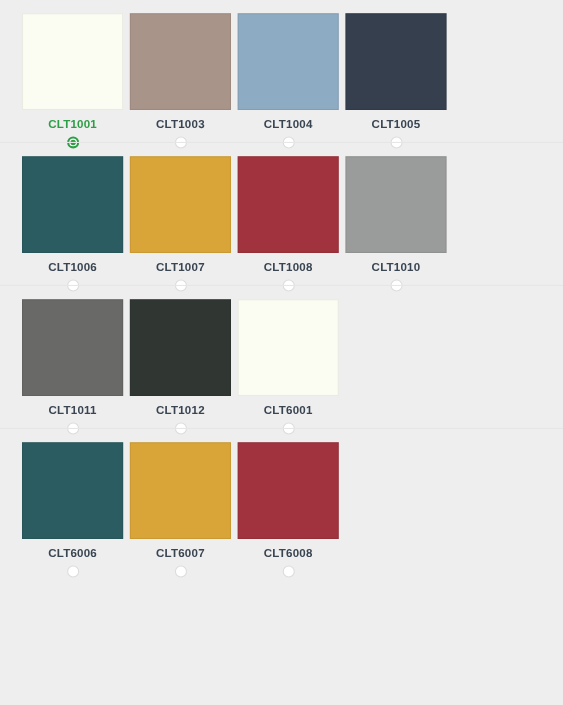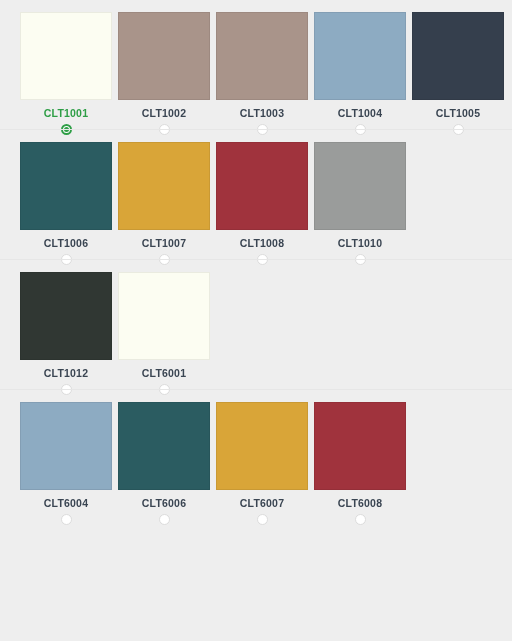--- a/index.html
+++ b/index.html
@@ -101,25 +101,20 @@
     <div class="swatch-row">
       <div class="swatch-cell is-selected">
         <span class="swatch-chip" style="background: rgb(252, 253, 242);"></span>
         <span class="swatch-label">CLT1001</span>
         <span class="swatch-radio">
           <span class="swatch-radio-dot"></span>
         </span>
       </div>
       <div class="swatch-cell">
         <span class="swatch-chip" style="background: rgb(169, 148, 138);"></span>
-        <span class="swatch-label">CLT1002</span>
-        <span class="swatch-radio"></span>
-      </div>
-      <div class="swatch-cell">
-        <span class="swatch-chip" style="background: rgb(169, 148, 138);"></span>
         <span class="swatch-label">CLT1003</span>
         <span class="swatch-radio"></span>
       </div>
       <div class="swatch-cell">
         <span class="swatch-chip" style="background: rgb(141, 171, 194);"></span>
         <span class="swatch-label">CLT1004</span>
         <span class="swatch-radio"></span>
       </div>
       <div class="swatch-cell">
         <span class="swatch-chip" style="background: rgb(53, 63, 77);"></span>
@@ -144,36 +139,36 @@
         <span class="swatch-radio"></span>
       </div>
       <div class="swatch-cell">
         <span class="swatch-chip" style="background: rgb(154, 156, 155);"></span>
         <span class="swatch-label">CLT1010</span>
         <span class="swatch-radio"></span>
       </div>
     </div>
     <div class="swatch-row">
       <div class="swatch-cell">
+        <span class="swatch-chip" style="background: rgb(105, 105, 104);"></span>
+        <span class="swatch-label">CLT1011</span>
+        <span class="swatch-radio"></span>
+      </div>
+      <div class="swatch-cell">
         <span class="swatch-chip" style="background: rgb(48, 55, 51);"></span>
         <span class="swatch-label">CLT1012</span>
         <span class="swatch-radio"></span>
       </div>
       <div class="swatch-cell">
         <span class="swatch-chip" style="background: rgb(252, 253, 242);"></span>
         <span class="swatch-label">CLT6001</span>
         <span class="swatch-radio"></span>
       </div>
     </div>
     <div class="swatch-row">
-      <div class="swatch-cell">
-        <span class="swatch-chip" style="background: rgb(141, 171, 194);"></span>
-        <span class="swatch-label">CLT6004</span>
-        <span class="swatch-radio"></span>
-      </div>
       <div class="swatch-cell">
         <span class="swatch-chip" style="background: rgb(43, 92, 97);"></span>
         <span class="swatch-label">CLT6006</span>
         <span class="swatch-radio"></span>
       </div>
       <div class="swatch-cell">
         <span class="swatch-chip" style="background: rgb(217, 165, 56);"></span>
         <span class="swatch-label">CLT6007</span>
         <span class="swatch-radio"></span>
       </div>

